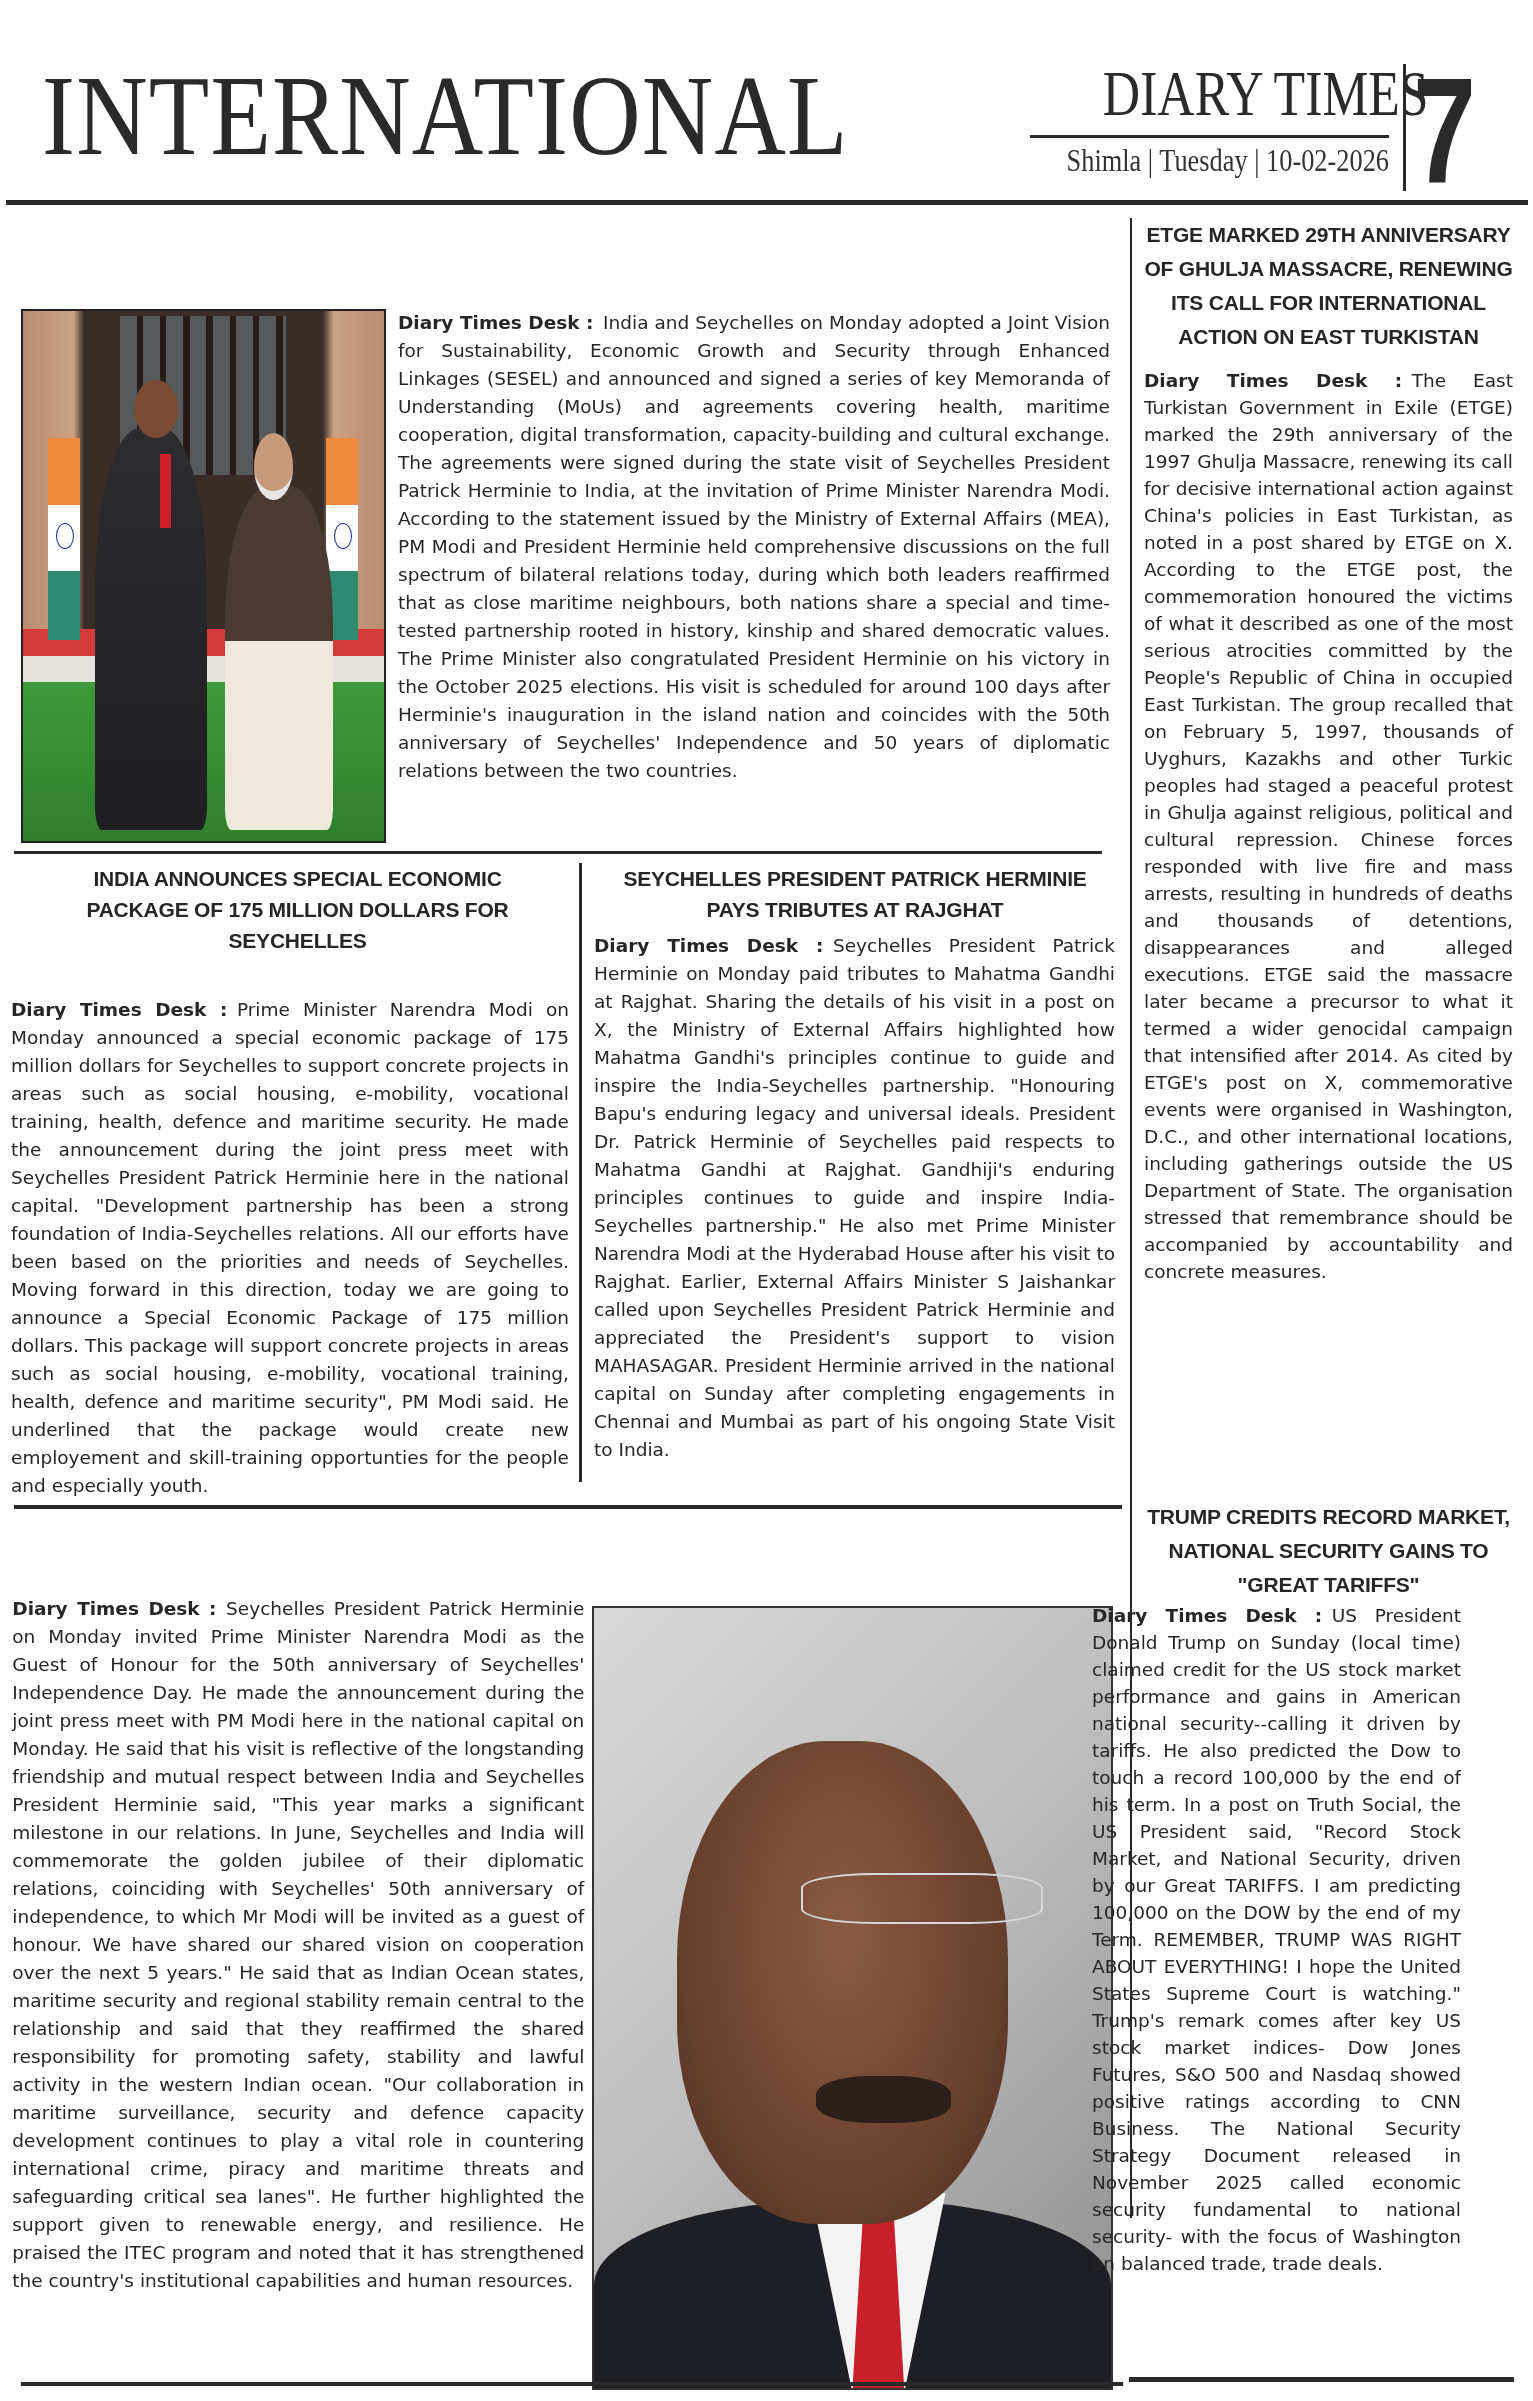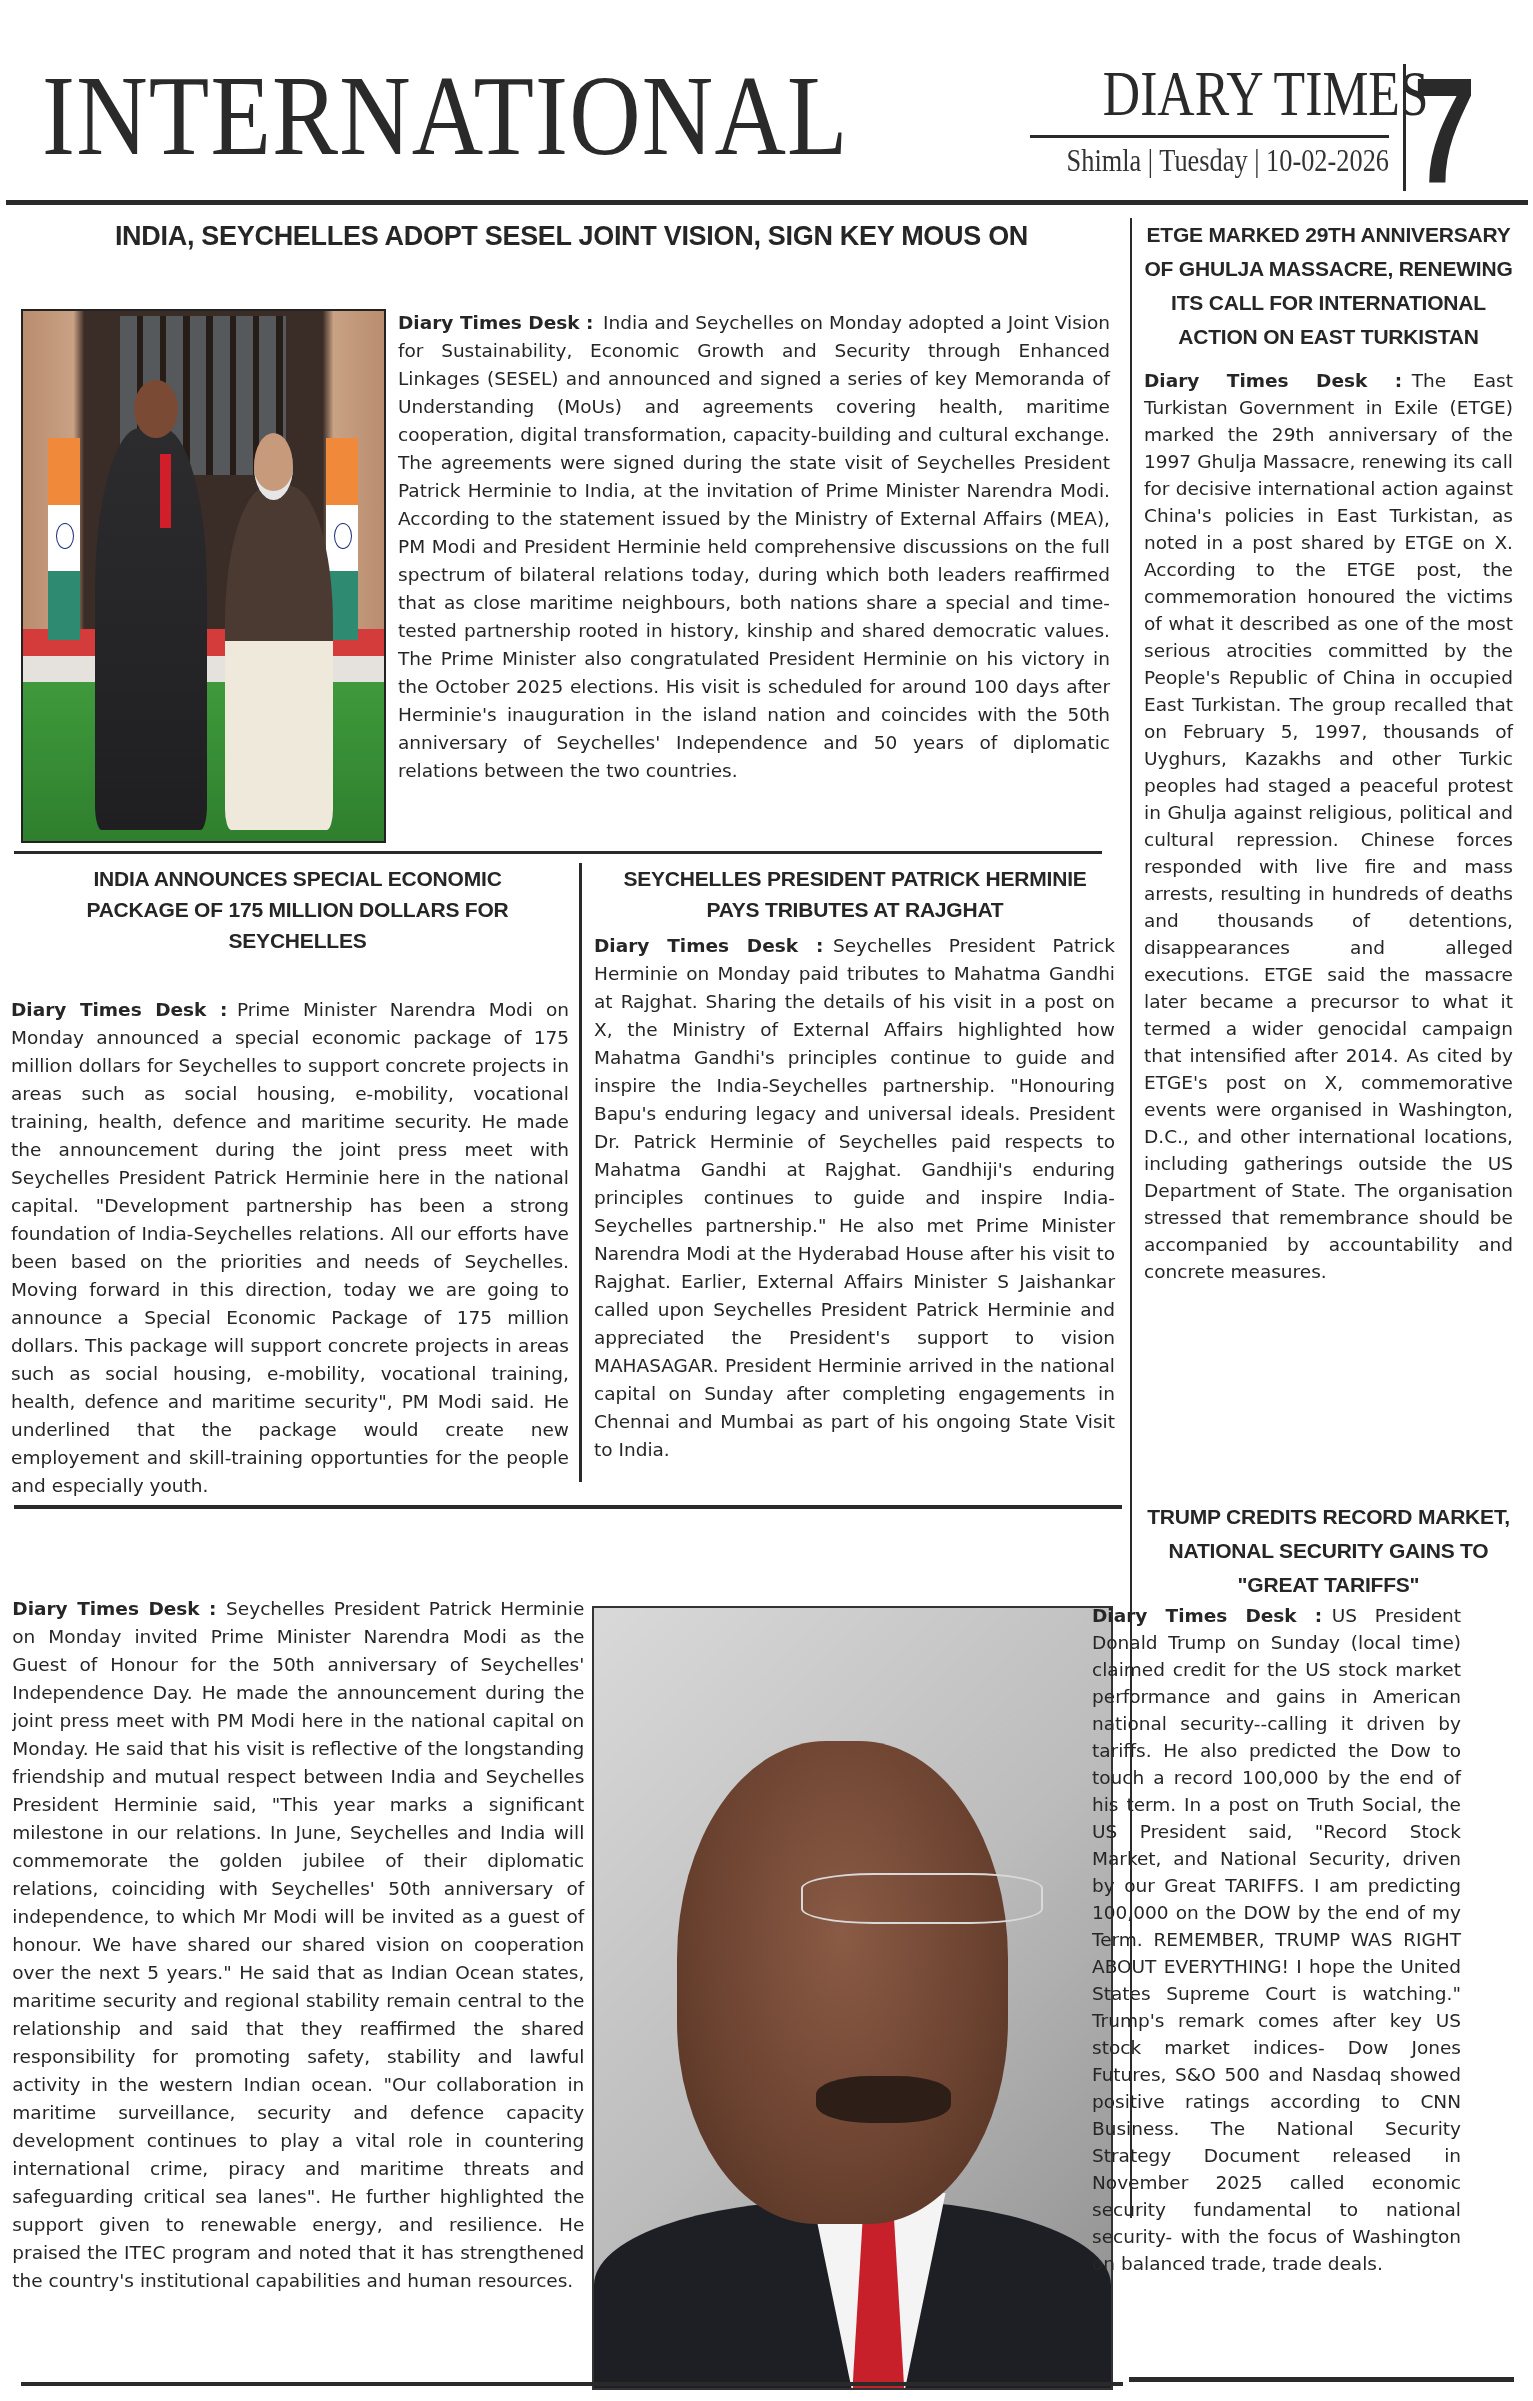--- a/index.html
+++ b/index.html
@@ -54,21 +54,20 @@
 <div class="abs paper-name">DIARY TIMES</div>
 <div class="abs rule-under-name"></div>
 <div class="abs dateline">Shimla | Tuesday | 10-02-2026</div>
 <div class="abs vbar-mast"></div>
 <div class="abs page-no">7</div>
 <div class="abs rule-top"></div>
 
 <div class="abs rule-v" style="left:1130px;top:218px;width:2.1px;height:2000px;"></div>
 
 <div class="abs hl hl-main" style="left:20.5px;top:218px;width:1102px;">
-  <div>INDIA, SEYCHELLES ADOPT SESEL JOINT VISION, SIGN KEY MOUS ON</div>
 </div>
 <div class="abs photo1" title="Seychelles President Patrick Herminie and PM Narendra Modi shaking hands before Indian and Seychelles flags">
   <div class="wall"></div>
   <div class="windows"></div>
   <div class="steps"></div>
   <div class="path"></div>
   <div class="grass"></div>
   <div class="flag" style="left:7%;top:24%;"></div>
   <div class="flag" style="left:84%;top:24%;"></div>
   <div class="person p1"></div>

